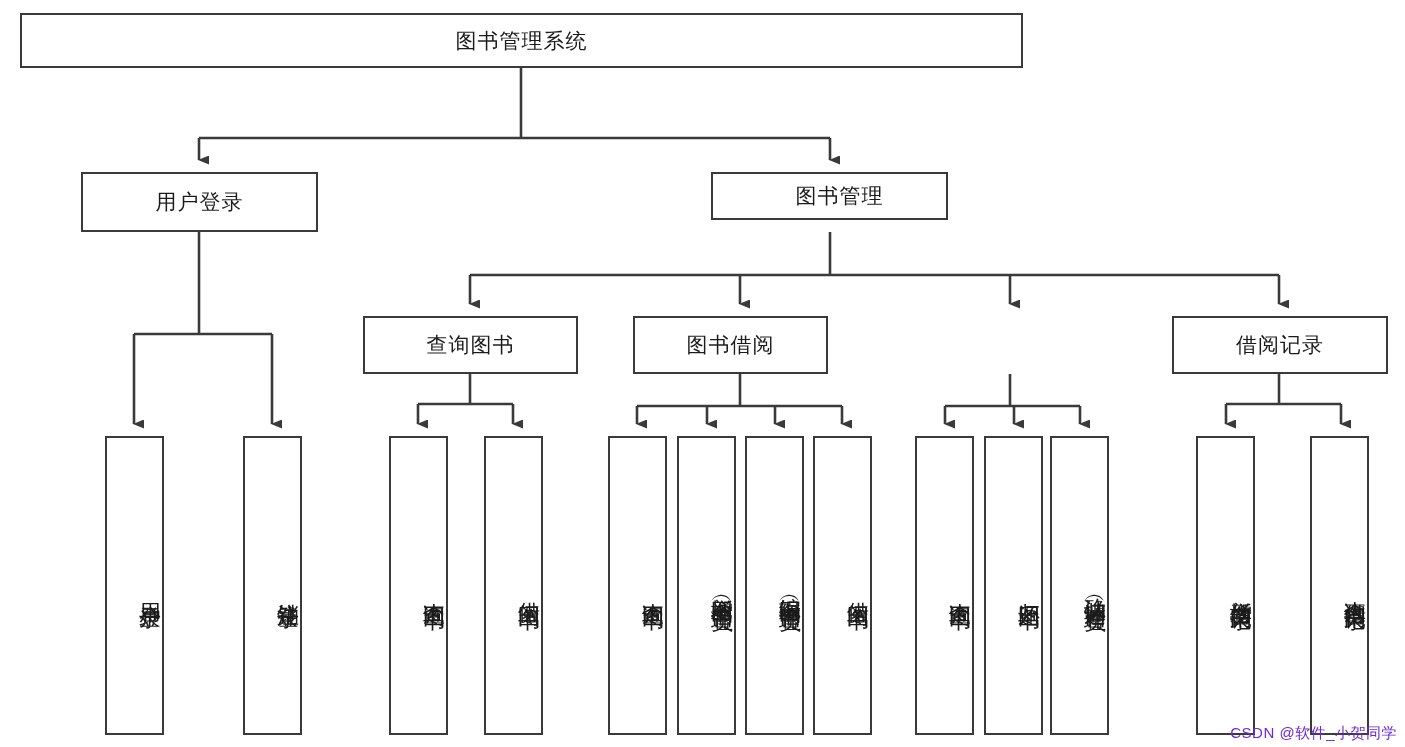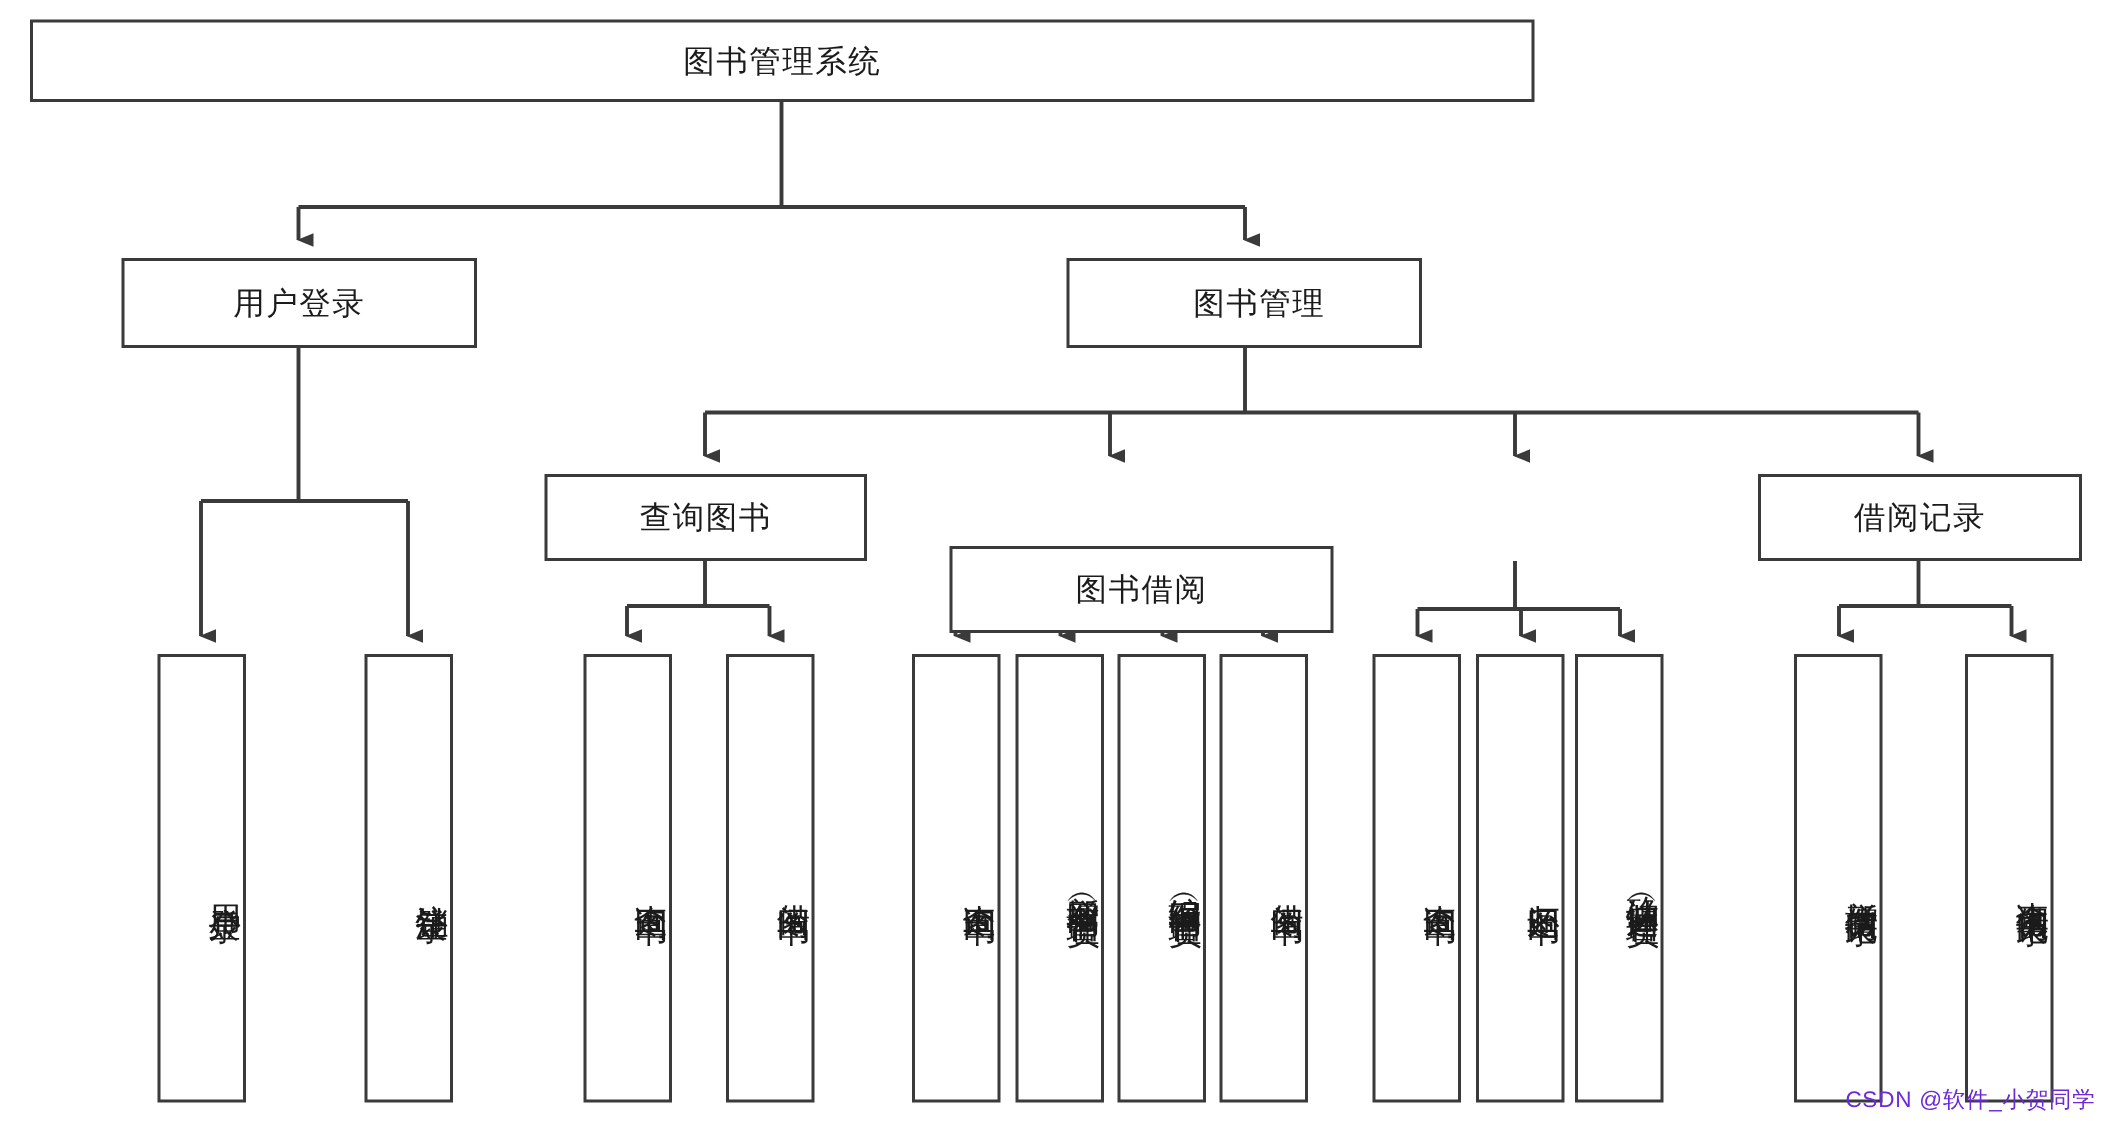--- a/index.html
+++ b/index.html
@@ -118,28 +118,28 @@
     </g>
   </svg>
 
   <div class="node h" style="left:20px; top:13px; width:1003px; height:55px;">
     <span class="lbl">图书管理系统</span>
   </div>
 
   <div class="node h" style="left:81px; top:172px; width:237px; height:60px;">
     <span class="lbl">用户登录</span>
   </div>
-  <div class="node h" style="left:711px; top:172px; width:237px; height:60px;padding-left:20px;">
+  <div class="node h" style="left:711px; top:172px; width:237px; height:48px;padding-left:20px;">
     <span class="lbl">图书管理</span>
   </div>
 
   <div class="node h" style="left:363px; top:316px; width:215px; height:58px;">
     <span class="lbl">查询图书</span>
   </div>
-  <div class="node h" style="left:633px; top:316px; width:256px; height:58px;margin-top:48px;">
+  <div class="node h" style="left:633px; top:316px; width:195px; height:58px;">
     <span class="lbl">图书借阅</span>
   </div>
   <div class="node h" style="left:1172px; top:316px; width:216px; height:58px;">
     <span class="lbl">借阅记录</span>
   </div>
 
   <div class="node v" style="left:105px; top:436px; width:59px; height:299px;">
     <span class="lbl">用户登录</span>
   </div>
   <div class="node v" style="left:243px; top:436px; width:59px; height:299px;">

